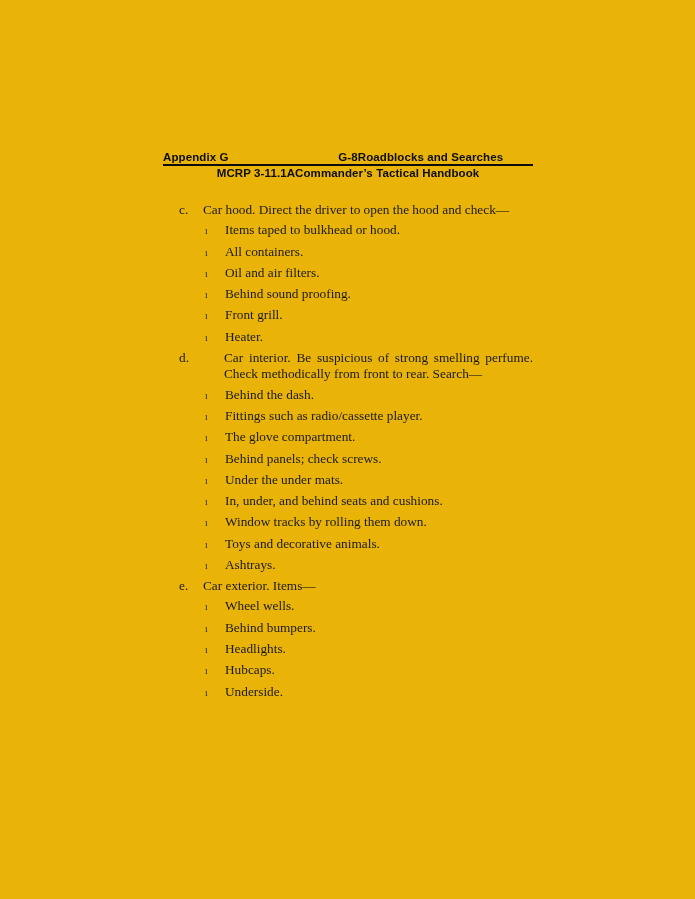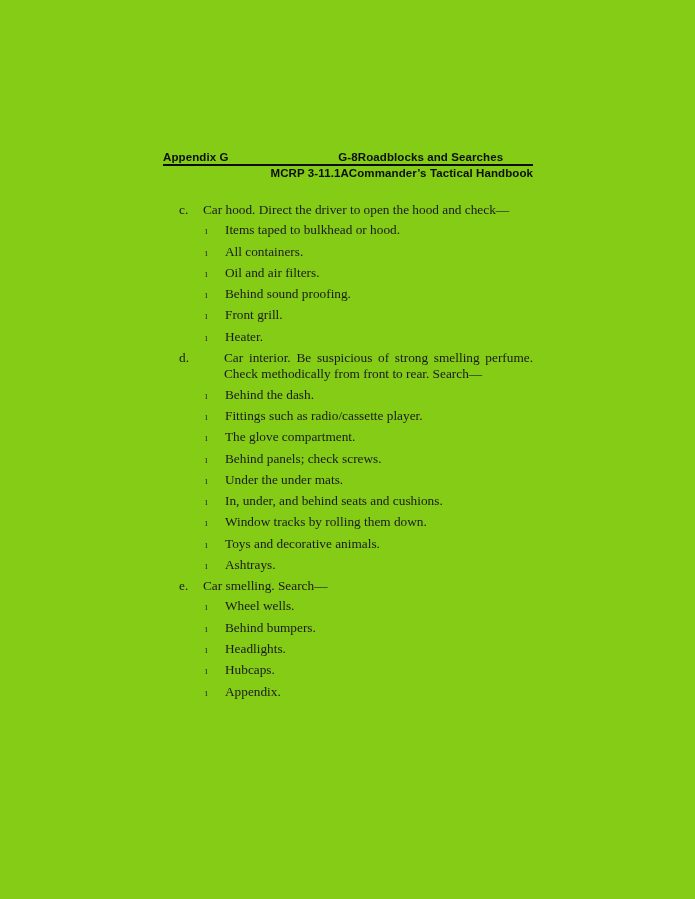--- a/index.html
+++ b/index.html
@@ -4,21 +4,21 @@
 <style>
   html, body {
     margin: 0;
     padding: 0;
     background: #ffffff;
   }
   .page {
     position: relative;
     width: 695px;
     height: 899px;
-    background: #84cc16;
+    background: #eab308;
     overflow: hidden;
     font-family: "Liberation Serif", serif;
   }
   
   .running-header {
     position: absolute;
     left: 163px;
     top: 151px;
     width: 370px;
     font-family: "Liberation Sans", sans-serif;
@@ -31,21 +31,21 @@
     display: flex;
     align-items: baseline;
     border-bottom: 2px solid #0d0d0d;
     padding-bottom: 1px;
   }
   .header-row1 .h-left  { flex: 1 1 0; text-align: left; }
   .header-row1 .h-mid   { flex: 0 0 auto; text-align: left; }
   .header-row1 .h-right { flex: 1 1 0; }
   .header-row2 {
     display: flex;
-    justify-content: flex-end;
+    justify-content: center;
     margin-top: 1px;
   }
   
   .outline {
     position: absolute;
     left: 179px;
     top: 202px;
     width: 354px;
     font-size: 13.3px;
     line-height: 16.6px;
@@ -164,40 +164,40 @@
           </div>
           <div class="bullet-row">
             <span class="bullet-marker">ı</span>
             <span class="bullet-text">Ashtrays.</span>
           </div>
         </div>
       </div>
       <div class="item">
         <div class="item-head">
           <span class="item-label">e.</span>
-          <span class="item-text">Car smelling. Search—</span>
+          <span class="item-text">Car exterior. Items—</span>
         </div>
         <div class="bullets">
           <div class="bullet-row">
             <span class="bullet-marker">ı</span>
             <span class="bullet-text">Wheel wells.</span>
           </div>
           <div class="bullet-row">
             <span class="bullet-marker">ı</span>
             <span class="bullet-text">Behind bumpers.</span>
           </div>
           <div class="bullet-row">
             <span class="bullet-marker">ı</span>
             <span class="bullet-text">Headlights.</span>
           </div>
           <div class="bullet-row">
             <span class="bullet-marker">ı</span>
             <span class="bullet-text">Hubcaps.</span>
           </div>
           <div class="bullet-row">
             <span class="bullet-marker">ı</span>
-            <span class="bullet-text">Appendix.</span>
+            <span class="bullet-text">Underside.</span>
           </div>
         </div>
       </div>
     </div>
 
 </div>
 
 </body></html>

